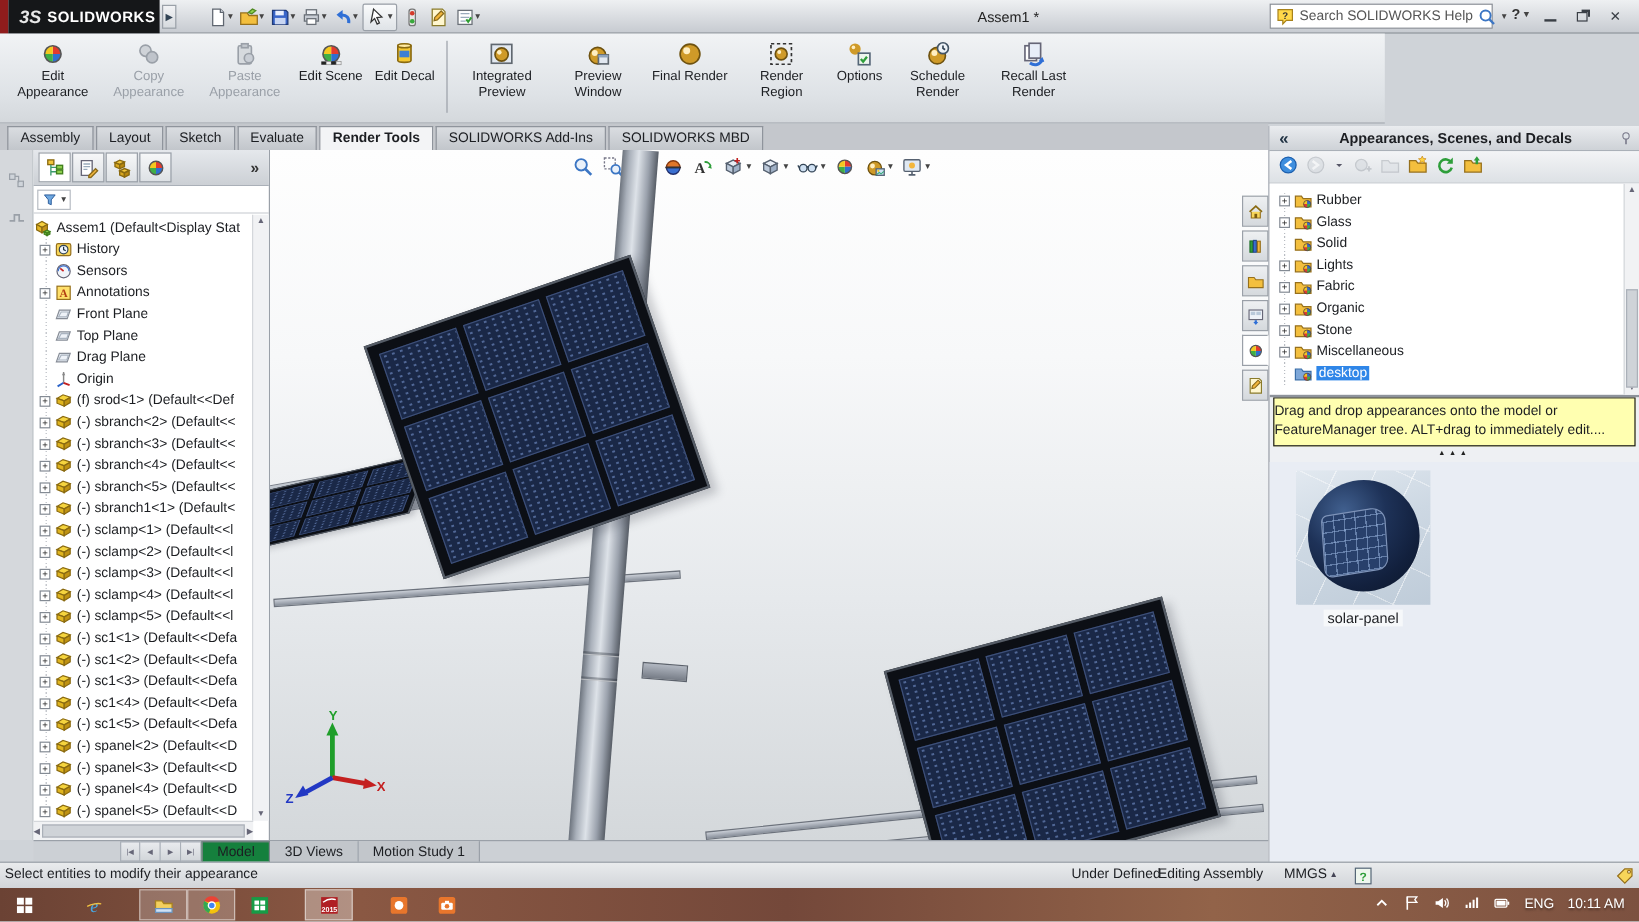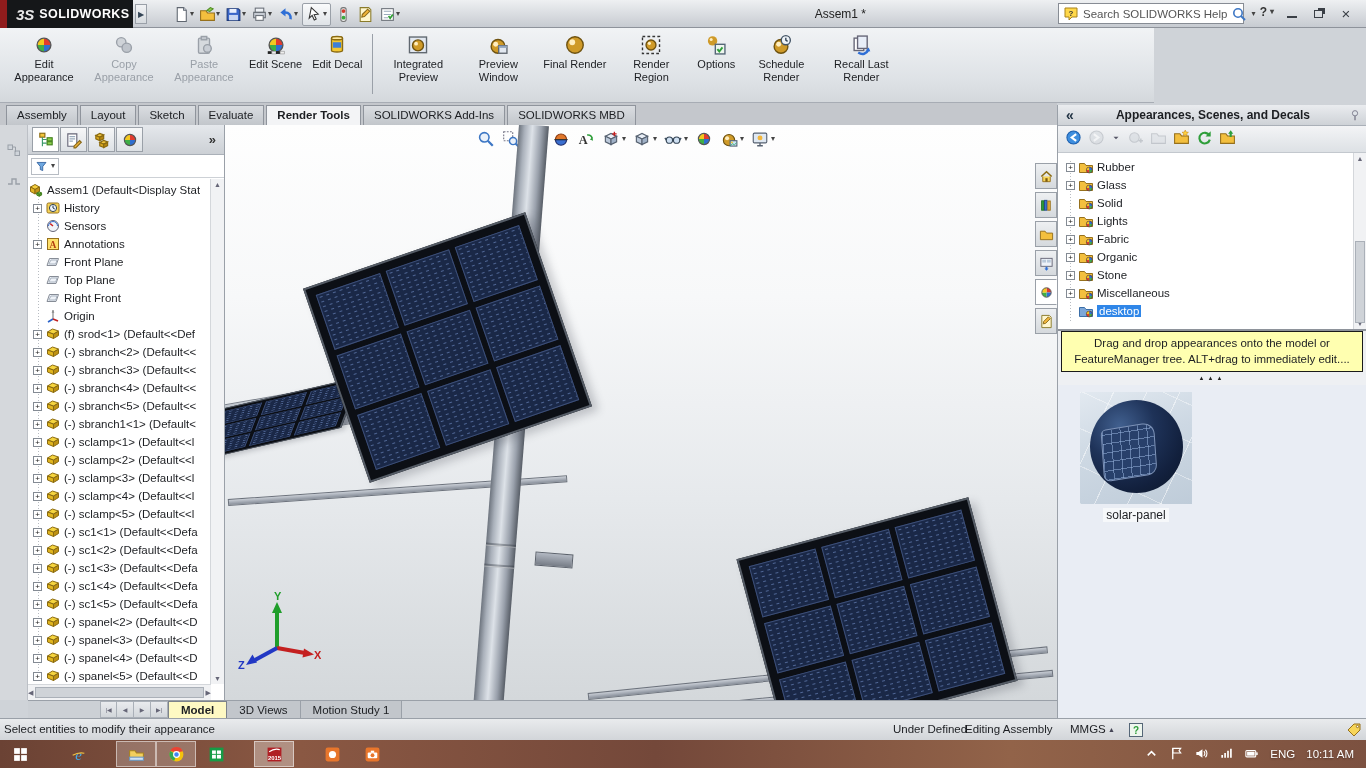--- a/index.html
+++ b/index.html
@@ -88,36 +88,36 @@
 .rp-toolbar{height:27px;display:flex;align-items:center;gap:6px;padding-left:7px;background:linear-gradient(#f3f4f6,#dde1e5);border-bottom:1px solid #c3c8ce}
 .rp-toolbar .icon{width:17px;height:17px}
 .tdis{opacity:.45}
 .rp-tree{position:relative;height:178px;background:#fff;border-bottom:2px solid #8e939b;overflow:hidden;font-size:11.5px;padding-top:5px}
 .rp-tree::before{content:"";position:absolute;left:12px;top:8px;bottom:6px;width:1px;background-image:repeating-linear-gradient(#b8bcc2 0 1px,transparent 1px 3px)}
 .rp-tree .trow{padding-left:8px}
 .rp-tree .sel .tlabel{background:#2f86e8;color:#fff;padding:0 2px}
 .rpscroll{position:absolute;right:0;top:0;width:13px;height:100%;background:#f1f2f4;border-left:1px solid #d4d7db;font-size:7px;color:#667;display:flex;flex-direction:column;align-items:center;justify-content:space-between;padding:2px 0}
 .rpthumbbar{position:absolute;right:1px;top:88px;width:10px;height:82px;background:#cfd3d8;border:1px solid #aab0b8}
 .rp-label{height:19px;font-size:11.5px;padding:3px 4px;background:#eef0f3}
-.rp-tip{margin:0 3px;background:#ffffb0;border:1px solid #1a1a1a;text-align:center;font-size:11.5px;line-height:1.35;padding:4px 0}
+.rp-tip{margin:0 3px;background:#ffffb0;border:1px solid #1a1a1a;font-size:11.5px;line-height:1.35;padding:4px 0}
 .rp-split{height:13px;text-align:center;font-size:6px;color:#222;letter-spacing:3px;padding-top:3px}
 .rp-content{flex:1;background:#e9edf4;position:relative}
 .thumbwrap{position:absolute;left:20px;top:7px;width:116px;text-align:center}
 .thumb{width:112px;height:112px;position:relative;margin:0 auto;background:linear-gradient(160deg,#e2e9f0 0%,#cdd8e3 45%,#bccanna 100%);background:linear-gradient(160deg,#e2e9f0 0%,#cdd8e3 45%,#bfccd9 100%);overflow:hidden}
 .thumb::before{content:"";position:absolute;inset:0;background-image:repeating-linear-gradient(115deg,rgba(255,255,255,.5) 0 1px,transparent 1px 30px),repeating-linear-gradient(25deg,rgba(255,255,255,.4) 0 1px,transparent 1px 34px)}
 .sphere{position:absolute;left:10px;top:8px;width:93px;height:93px;border-radius:50%;background:radial-gradient(circle at 32% 28%,#41608f 0%,#1e3258 38%,#12203d 70%,#0b1527 100%)}
 .patch{position:absolute;left:12px;top:26px;width:54px;height:52px;background:#28406b;border:1px solid #7e93b8;transform:rotate(-9deg) skewX(-5deg);background-image:repeating-linear-gradient(0deg,rgba(150,178,220,.55) 0 1px,transparent 1px 9px),repeating-linear-gradient(90deg,rgba(150,178,220,.55) 0 1px,transparent 1px 9px);border-radius:5px 12px 9px 7px}
 .thumb-label{display:inline-block;margin-top:4px;font-size:12px;background:#f6f8fa;padding:0 3px}
 
 .modeltabs{position:absolute;left:28px;top:700px;width:1029px;height:18px;background:#ccd0d5;border-top:1px solid #9aa0a8;display:flex;align-items:stretch;font-size:11.5px}
 .nav{display:flex;margin-left:72px}
 .navbtn{width:17px;border:1px solid #aab0b8;border-left:none;background:linear-gradient(#e9ebee,#d2d6da);font-size:6px;color:#667;display:flex;align-items:center;justify-content:center}
 .navbtn:first-child{border-left:1px solid #aab0b8}
 .mtab{padding:0 12px;border-right:1px solid #9aa0a8;background:#c2c6cb;display:flex;align-items:center;white-space:nowrap}
-.mtab.active{background:#fef9c3;font-weight:bold;border:1px solid #7d838b;border-bottom:none}
+.mtab.active{background:#15803d;font-weight:normal;border:1px solid #7d838b;border-bottom:none}
 
 .statusbar{position:absolute;left:0;top:718px;width:1366px;height:22px;background:linear-gradient(#e9ebed,#d2d5d9);border-top:1px solid #9aa0a8;font-size:11.5px}
 .statusbar>span{position:absolute;top:4px;white-space:nowrap}
 .sb-msg{left:4px}.sb-def{left:893px}.sb-mode{left:965px}.sb-units{left:1070px}
 .sb-dd{left:1108px;font-size:7px;top:7px!important;color:#445}
 .sb-help{left:1128px;top:3px!important}.sb-tag{left:1346px;top:3px!important}
 
 .taskbar{position:absolute;left:0;top:740px;width:1366px;height:28px;display:flex;align-items:center;background:linear-gradient(90deg,#6b4234 0%,#8a5843 22%,#74483a 48%,#926349 74%,#7c5140 100%)}
 .tb-app{width:40px;height:26px;margin:1px 0;display:flex;align-items:center;justify-content:center;flex:none}
 .tb-app .icon{width:17px;height:17px}
@@ -544,21 +544,21 @@
           <span class="tlabel">Top Plane</span>
         </div>
         <div class="trow child">
           <span class="spacer12"></span>
           <span class="icon">
             <svg viewBox="0 0 16 16">
               <path d="M4.5 4.5h9L11 11.5H2z" fill="#eef2f8" stroke="#868c96"></path>
               <path d="M6 6h6l-1.3 4H3.8z" fill="none" stroke="#aab4c0"></path>
             </svg>
           </span>
-          <span class="tlabel">Right Front</span>
+          <span class="tlabel">Drag Plane</span>
         </div>
         <div class="trow child">
           <span class="spacer12"></span>
           <span class="icon">
             <svg viewBox="0 0 16 16">
               <path d="M8 2v9" stroke="#888" stroke-width="1.2"></path>
               <path d="M8 2l-1.4 2.8h2.8z" fill="#888"></path>
               <path d="M8 11l-5 3" stroke="#2a62c9" stroke-width="1.6"></path>
               <path d="M8 11l5 2" stroke="#c22020" stroke-width="1.6"></path>
             </svg>

